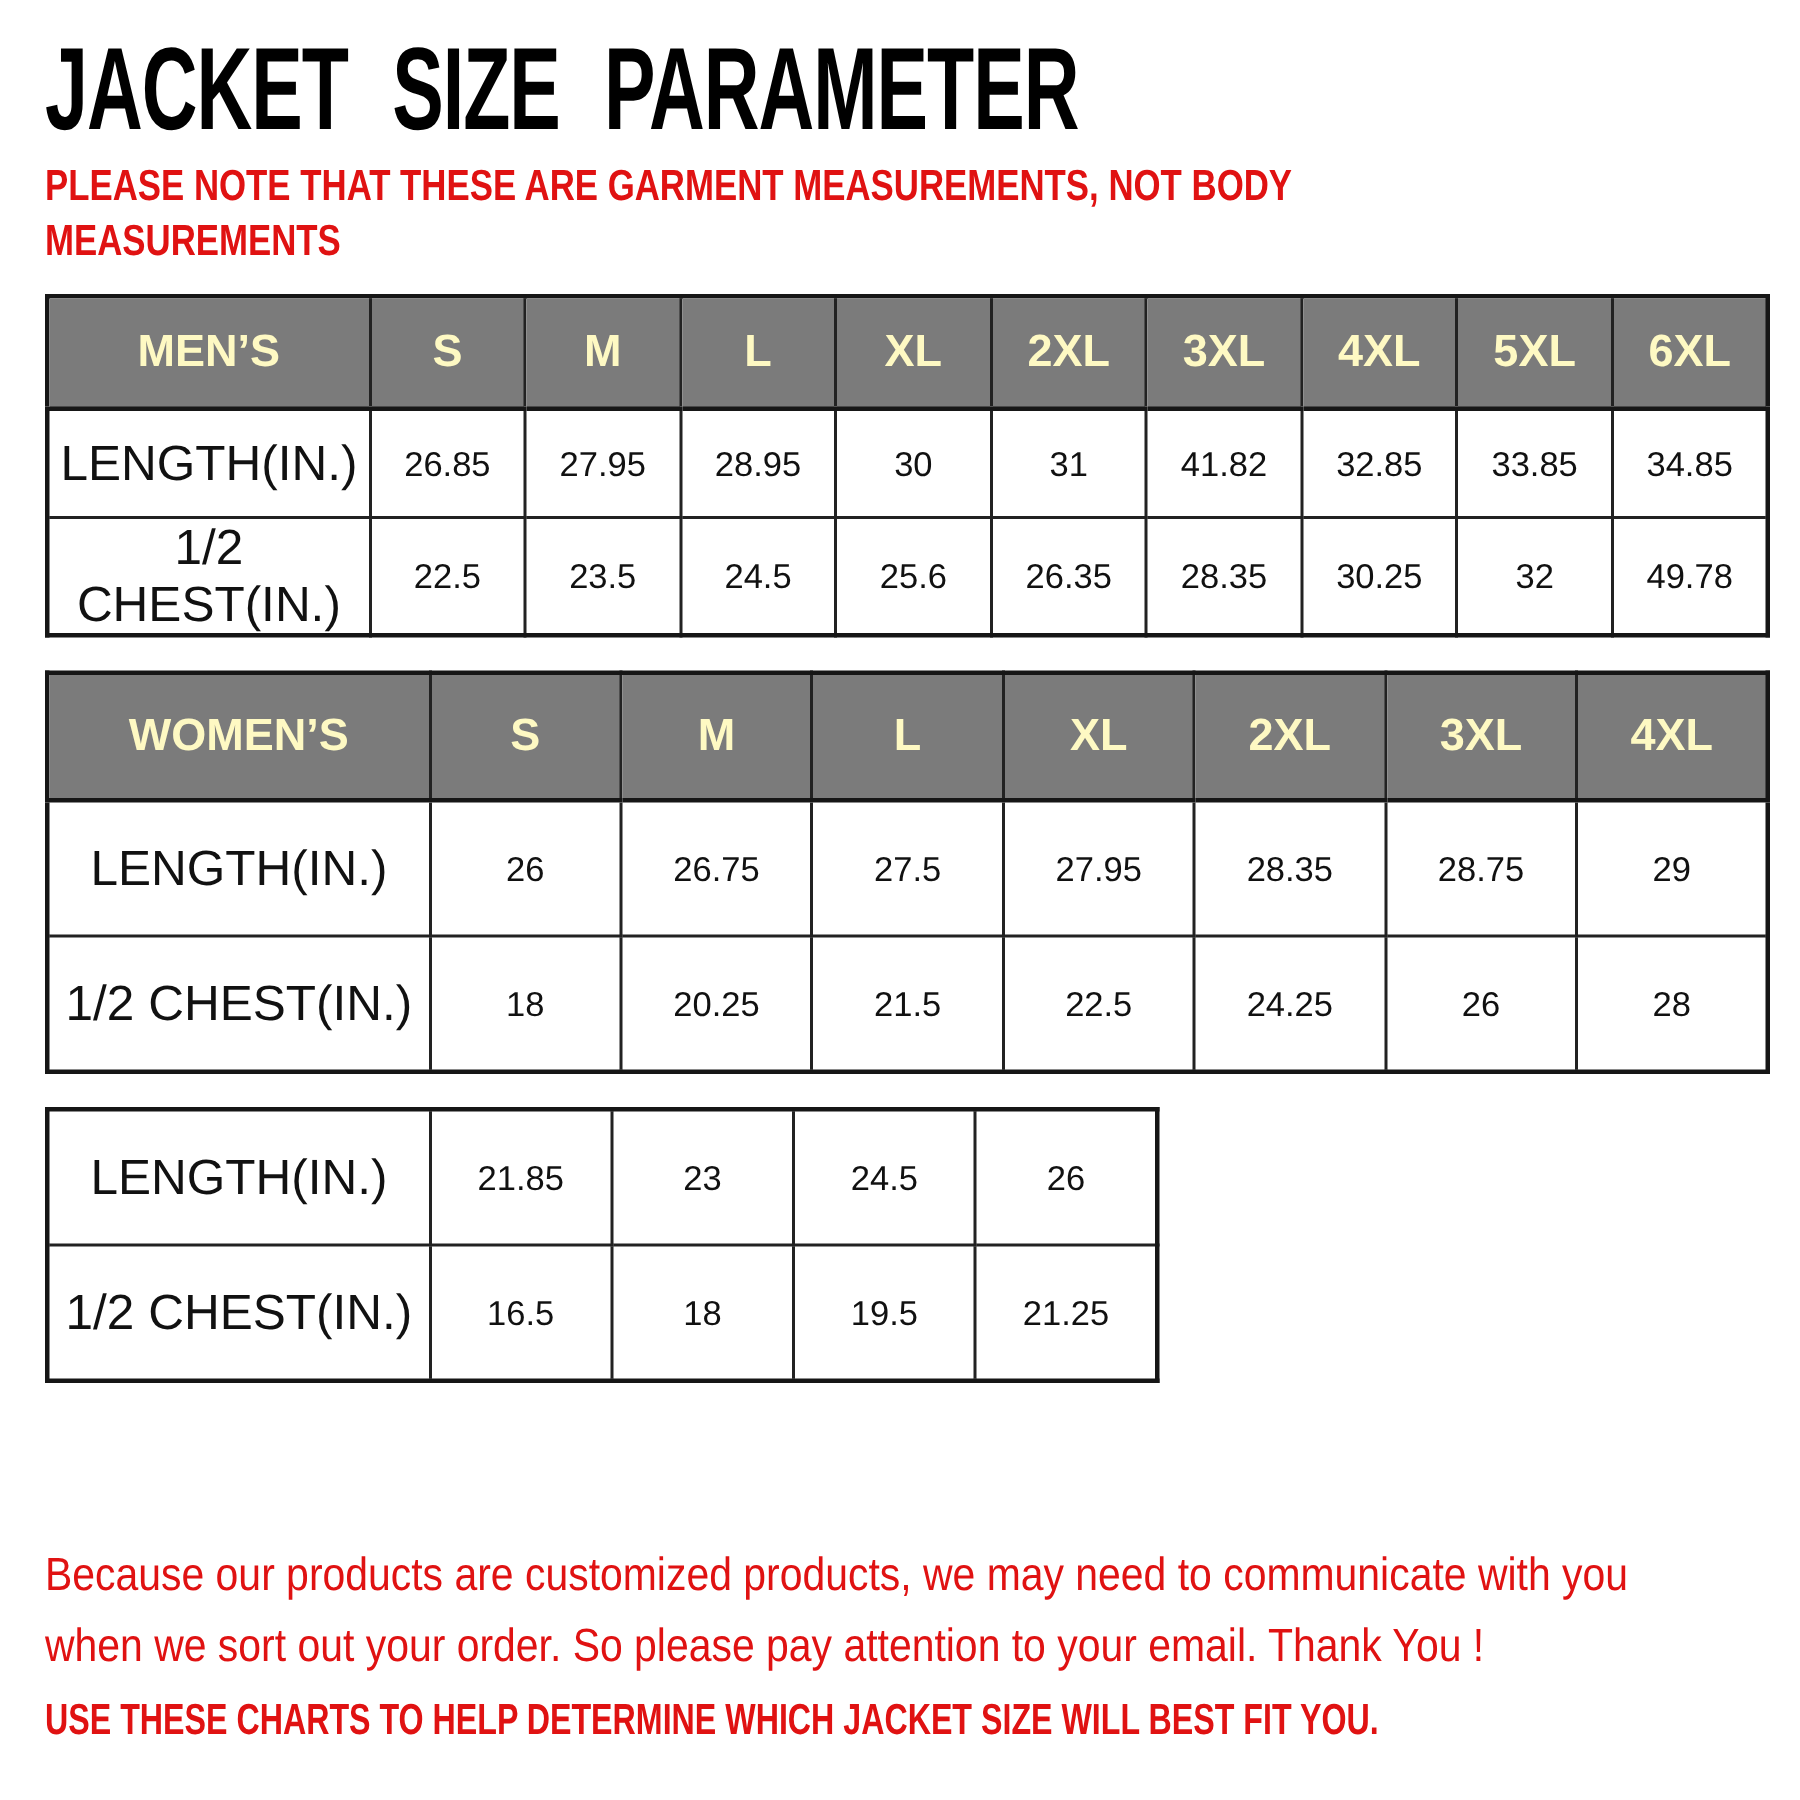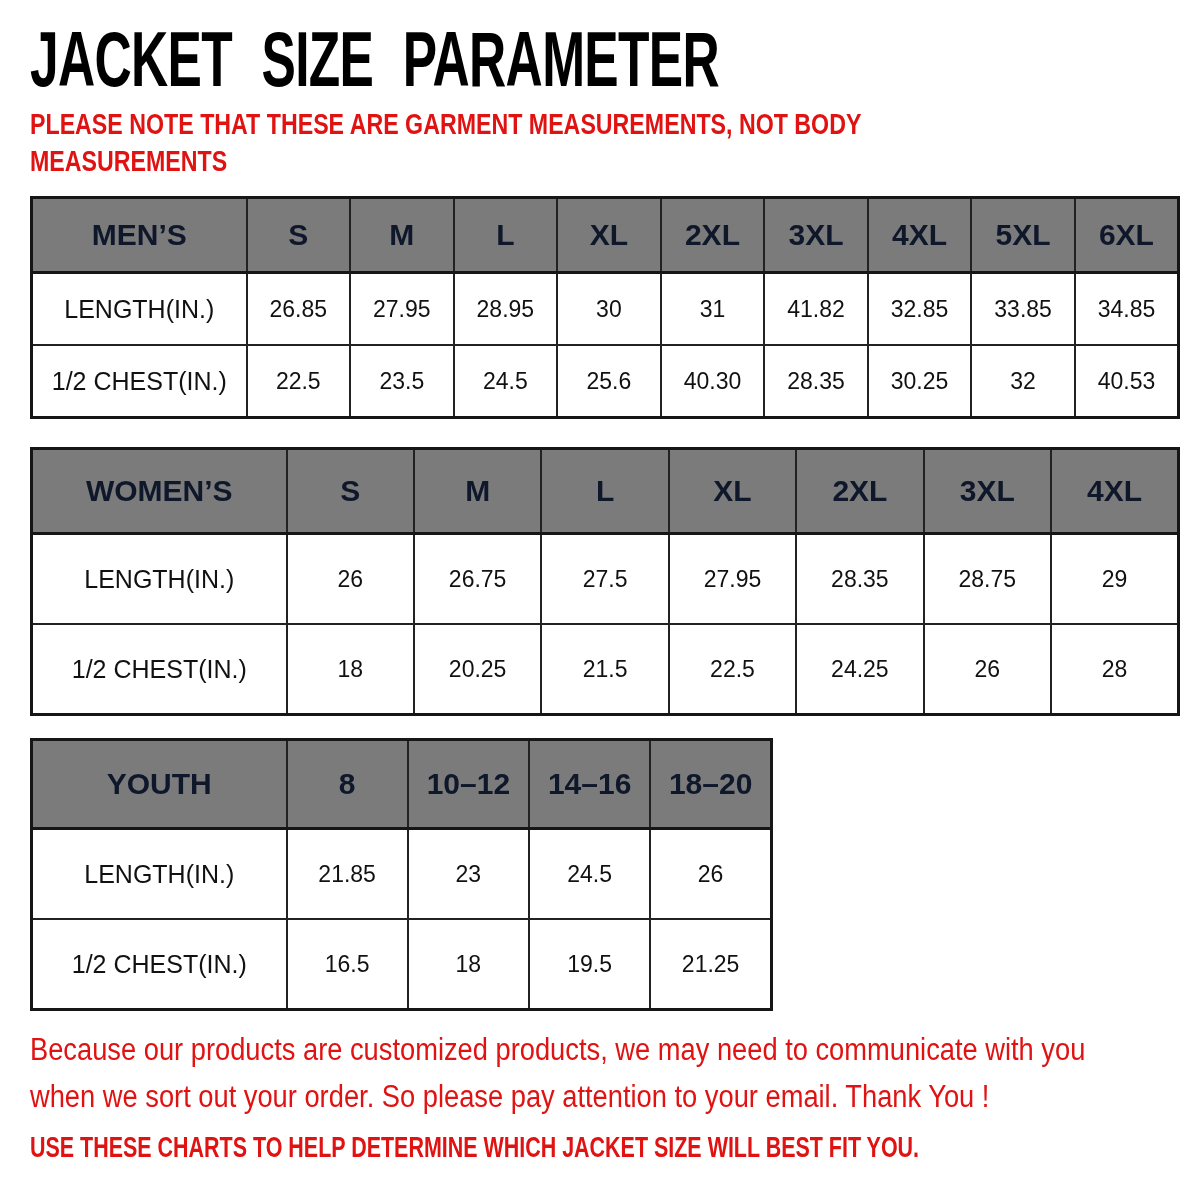--- a/index.html
+++ b/index.html
@@ -23,25 +23,25 @@
   
   table.size-table{
     position:absolute;border-collapse:collapse;table-layout:fixed;background:#fff;
     border:3px solid var(--line,#161616);
   }
   table.size-table th, table.size-table td{
     border:2px solid var(--line2,#222);text-align:center;vertical-align:middle;
     padding:0;overflow:hidden;
   }
   table.size-table th{
-    background:var(--hdr,#7b7b7b);color:#0f172a;font-weight:bold;font-size:30px;
+    background:var(--hdr,#7b7b7b);color:#fef9c3;font-weight:bold;font-size:30px;
     border-bottom:3px solid var(--line,#161616);
   }
   table.size-table td{font-size:23px;font-weight:normal;color:#111;}
-  table.size-table td.rlabel{font-size:25px;}
+  table.size-table td.rlabel{font-size:33px;}
   .t-mens  {left:30px;top:196px;width:1150px;}
   .t-mens th{height:72px}  .t-mens td{height:70px}
   .t-womens{left:30px;top:447px;width:1150px;}
   .t-womens th{height:82px} .t-womens td{height:88px}
   .t-youth {left:30px;top:738px;width:743px;}
   .t-youth th{height:86px}  .t-youth td{height:88px}
   
   .footer-para{
     position:absolute;left:30px;top:1026px;color:var(--red,#e01212);
     font-size:31px;line-height:47px;font-weight:normal;white-space:nowrap;
@@ -102,25 +102,25 @@
           <td>32.85</td>
           <td>33.85</td>
           <td>34.85</td>
         </tr>
         <tr>
           <td class="rlabel">1/2 CHEST(IN.)</td>
           <td>22.5</td>
           <td>23.5</td>
           <td>24.5</td>
           <td>25.6</td>
-          <td>40.30</td>
+          <td>26.35</td>
           <td>28.35</td>
           <td>30.25</td>
           <td>32</td>
-          <td>40.53</td>
+          <td>49.78</td>
         </tr>
       </tbody>
     </table>
 
   <table class="size-table t-womens">
       <colgroup>
         <col style="width: 255px;">
         <col>
         <col>
         <col>
@@ -166,27 +166,20 @@
   <table class="size-table t-youth">
       <colgroup>
         <col style="width: 255px;">
         <col>
         <col>
         <col>
         <col>
       </colgroup>
       <tbody>
         <tr>
-          <th>YOUTH</th>
-          <th>8</th>
-          <th>10–12</th>
-          <th>14–16</th>
-          <th>18–20</th>
-        </tr>
-        <tr>
           <td class="rlabel">LENGTH(IN.)</td>
           <td>21.85</td>
           <td>23</td>
           <td>24.5</td>
           <td>26</td>
         </tr>
         <tr>
           <td class="rlabel">1/2 CHEST(IN.)</td>
           <td>16.5</td>
           <td>18</td>

